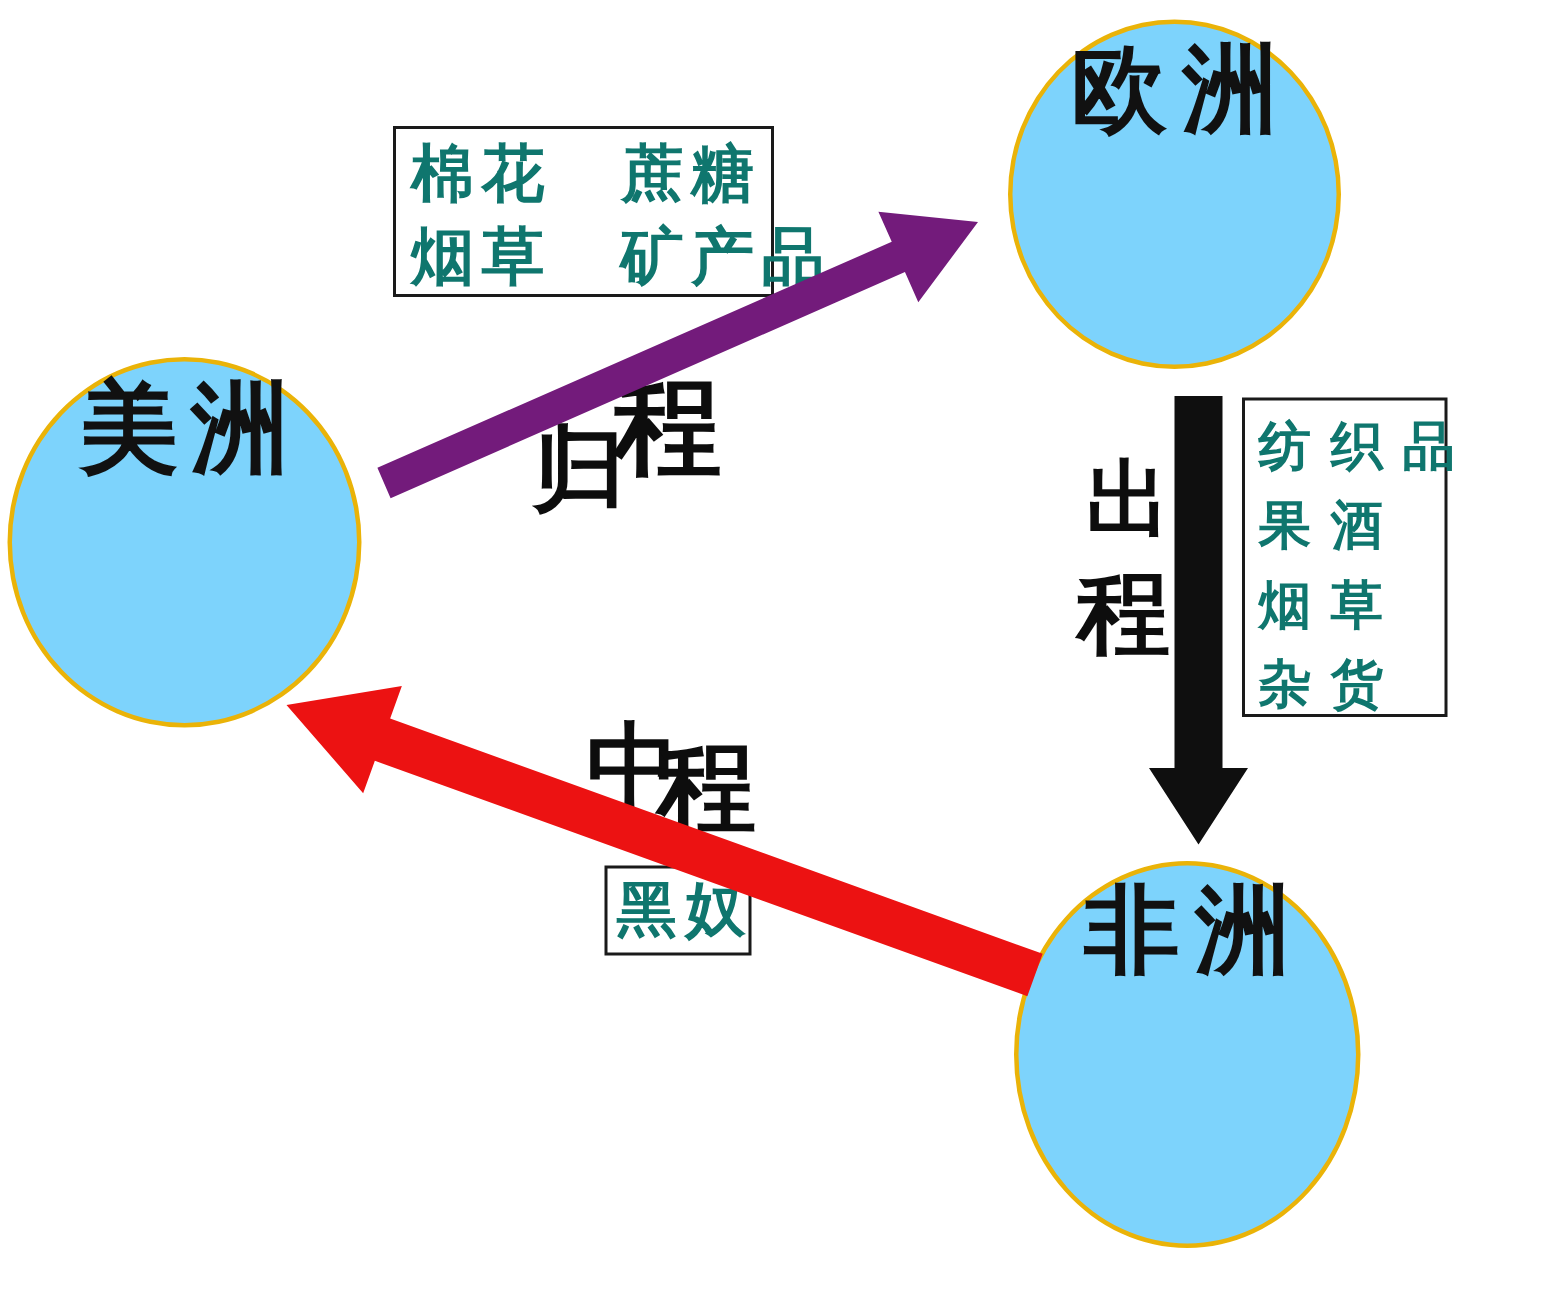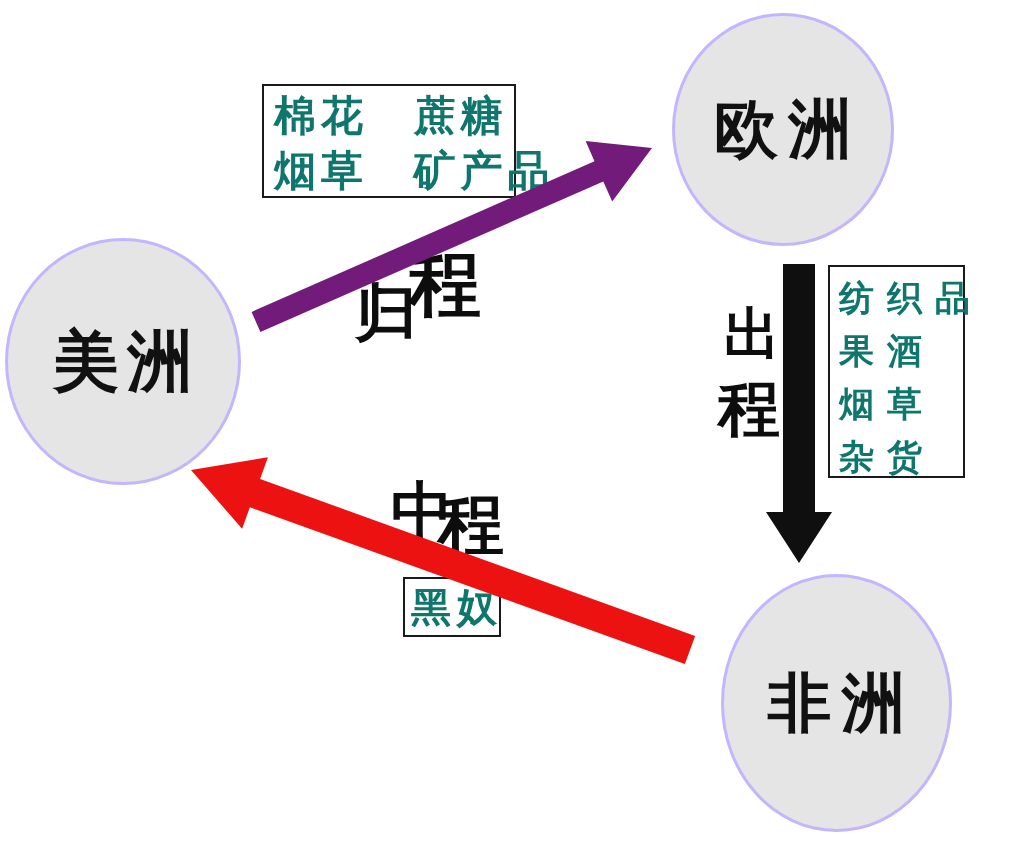--- a/index.html
+++ b/index.html
@@ -12,38 +12,37 @@
     width: 1029px;
     height: 860px;
     background: #ffffff;
     overflow: hidden;
     font-family: "DejaVu Sans", "Liberation Sans", sans-serif;
     color: #111111;
   }
   
   .node {
     position: absolute;
-    border: 3px solid #c4b5fd;
+    border: 3px solid #eab308;
     border-radius: 50%;
-    background: #e5e5e5;
+    background: #7dd3fc;
     display: flex;
-    align-items: center;
     justify-content: center;
     box-sizing: border-box;
   }
   .node span {
     font-weight: bold;
     color: #111111;
     white-space: nowrap;
   }
   .node-europe  { left: 672px; top: 13px;  width: 222px; height: 233px; }
   .node-europe span  { font-size: 64px; letter-spacing: 10px; text-indent: 10px; }
   .node-america { left: 5px;   top: 238px; width: 236px; height: 247px; }
   .node-america span { font-size: 66px; letter-spacing: 8px;  text-indent: 8px; }
-  .node-africa  { left: 721px; top: 574px; width: 231px; height: 258px; font-family: Liberation Mono, monospace; }
+  .node-africa  { left: 676px; top: 574px; width: 231px; height: 258px; font-family: Liberation Mono, monospace; }
   .node-africa span  { font-size: 64px; letter-spacing: 10px; text-indent: 10px; }
 
   
   .cargo-box {
     position: absolute;
     border: 2px solid #1a1a1a;
     background: #ffffff;
     box-sizing: border-box;
     font-weight: bold;
     color: #0f766e;

